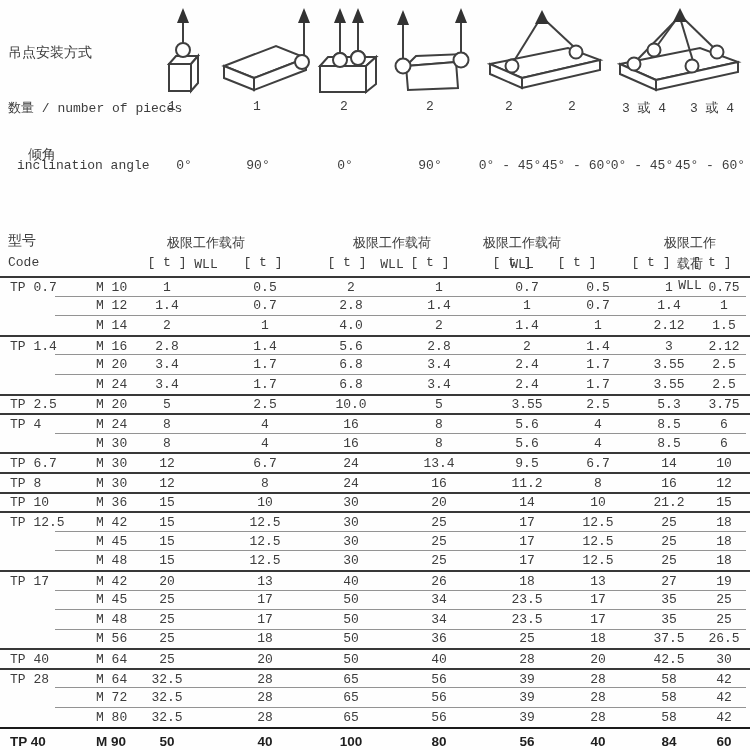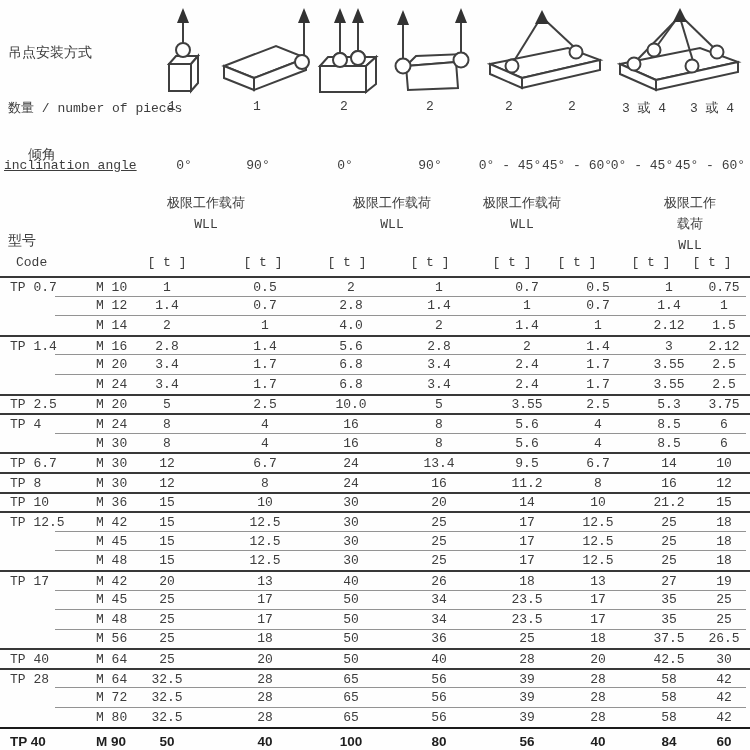--- a/index.html
+++ b/index.html
@@ -8,21 +8,21 @@
     position:relative;width:750px;height:750px;background:#fefefe;
     font-family:"Liberation Mono","DejaVu Sans Mono",monospace;
     color:#3d3d3d;font-size:13px;overflow:hidden;
   }
   .abs{position:absolute;white-space:nowrap;}
   .cc{position:absolute;transform:translateX(-50%);white-space:nowrap;}
   .lbl{font-size:13.5px;letter-spacing:0.5px;}
   .zh{font-size:14px;}
   svg.diag{position:absolute;}
   svg.diag *{vector-effect:non-scaling-stroke;}
-  .wg{position:absolute;transform:translateX(-50%);text-align:center;line-height:21px;}
+  .wg{position:absolute;transform:translateX(-50%);text-align:center;line-height:21px;margin-top:40px;}
   
   #tbody{position:absolute;left:0;right:0;top:276px;}
   .trow{position:relative;height:19.6px;}
   .trow.grp{border-top:2px solid #383838;}
   .trow.sub::before{content:"";position:absolute;left:55px;right:4px;top:0;border-top:1.6px solid #939393;}
   .trow.final{height:26px;border-top:2.6px solid #1a1a1a;
     font-family:"Liberation Sans","DejaVu Sans",sans-serif;font-weight:bold;
     color:#1e1e1e;font-size:13.5px;padding-top:3px;}
   .cell{position:absolute;top:50%;}
   .cell.tp{left:10px;transform:translateY(-50%);}
@@ -111,21 +111,21 @@
   <span class="cc" style="left:172px;top:99px;">1</span>
   <span class="cc" style="left:257px;top:99px;">1</span>
   <span class="cc" style="left:344px;top:99px;">2</span>
   <span class="cc" style="left:430px;top:99px;">2</span>
   <span class="cc" style="left:509px;top:99px;">2</span>
   <span class="cc" style="left:572px;top:99px;">2</span>
   <span class="cc" style="left:644px;top:99px;">3 或 4</span>
   <span class="cc" style="left:712px;top:99px;">3 或 4</span>
 
   <div class="abs zh" style="left:8px;top:146px;margin-left:20px;">倾角</div>
-  <div class="abs" style="left:4px;top:158px;text-decoration:underline;">inclination angle</div>
+  <div class="abs" style="left:17px;top:158px;">inclination angle</div>
   <span class="cc" style="left:184px;top:158px;">0°</span>
   <span class="cc" style="left:258px;top:158px;">90°</span>
   <span class="cc" style="left:345px;top:158px;">0°</span>
   <span class="cc" style="left:430px;top:158px;">90°</span>
   <span class="cc" style="left:510px;top:158px;">0° - 45°</span>
   <span class="cc" style="left:577px;top:158px;">45° - 60°</span>
   <span class="cc" style="left:642px;top:158px;">0° - 45°</span>
   <span class="cc" style="left:710px;top:158px;">45° - 60°</span>
 
   <div class="wg" style="left:206px;top:193px;">
@@ -139,21 +139,21 @@
   <div class="wg" style="left:522px;top:193px;">
     <div>极限工作载荷</div>
     <div>WLL</div>
   </div>
   <div class="wg" style="left:690px;top:193px;">
     <div>极限工作载荷</div>
     <div>WLL</div>
   </div>
 
   <div class="abs zh" style="left:8px;top:232px;">型号</div>
-  <div class="abs" style="left:8px;top:255px;margin-left:8px;">Code</div>
+  <div class="abs" style="left:8px;top:255px;">Code</div>
 
   <span class="cc" style="left:167px;top:255px;">[ t ]</span>
   <span class="cc" style="left:263px;top:255px;">[ t ]</span>
   <span class="cc" style="left:347px;top:255px;">[ t ]</span>
   <span class="cc" style="left:430px;top:255px;">[ t ]</span>
   <span class="cc" style="left:512px;top:255px;">[ t ]</span>
   <span class="cc" style="left:577px;top:255px;">[ t ]</span>
   <span class="cc" style="left:651px;top:255px;">[ t ]</span>
   <span class="cc" style="left:712px;top:255px;">[ t ]</span>
 

